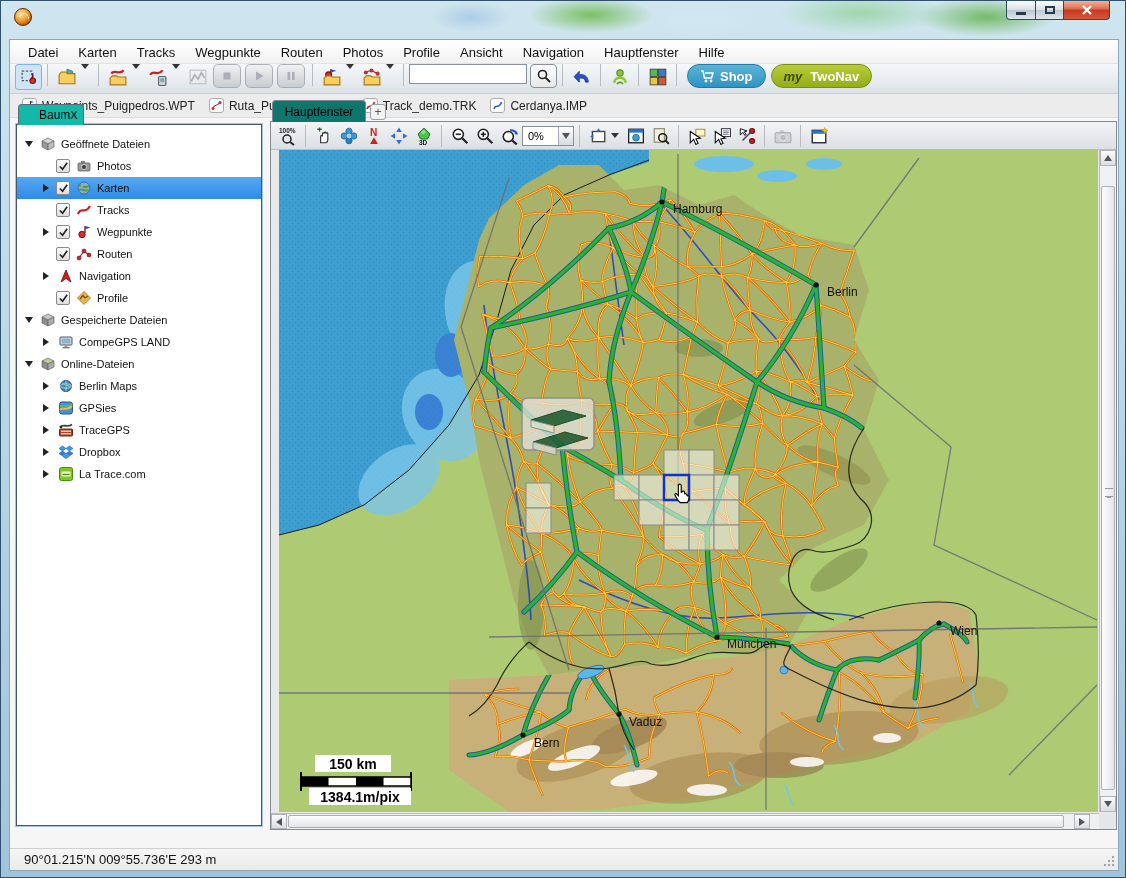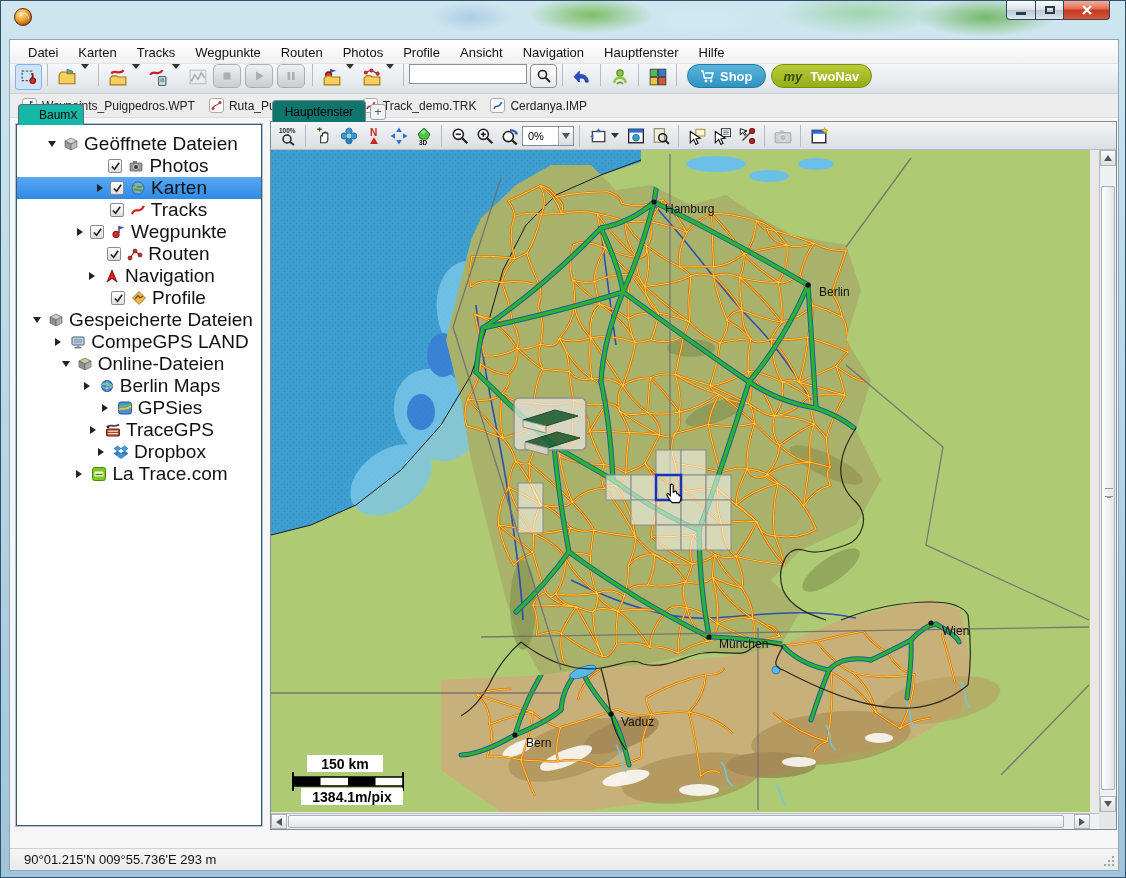--- a/index.html
+++ b/index.html
@@ -50,39 +50,39 @@
   .pill.twonav { background:linear-gradient(#b9cc3a,#94ad18); border:1px solid #7a9010; }
   .pill.twonav .my { color:#3a4a08; font-style:italic; margin-right:8px; }
   .pill.twonav .tn { color:#fff; }
   .filetabs { position:absolute; left:0; top:54px; width:100%; height:24px; background:#ececec; display:flex; align-items:center; padding-left:8px; border-bottom:1px solid #dcdcdc; }
   .ftab { display:flex; align-items:center; gap:5px; font-size:12px; color:#222; padding:2px 10px 2px 4px; }
   .chip { width:15px; height:15px; background:#fff; border:1px solid #aaa; border-radius:3px; display:flex; align-items:center; justify-content:center; }
   
   .tree-tab { position:absolute; left:8px; top:64px; width:66px; height:21px; background:#14b8a6; border:1px solid #5a6a78; border-bottom:none; border-radius:4px 4px 0 0; display:flex; align-items:center; justify-content:space-between; padding:0 20px; font-size:12px; z-index:3; }
   .tree-tab .x { font-weight:bold; font-size:11px; color:#333; }
   .tree-panel { position:absolute; left:6px; top:84px; width:246px; height:702px; background:#fff; border:1px solid #44596b; box-shadow:0 0 0 1px #a9c4d6; padding-top:8px; z-index:2; }
-  .trow { height:22px; display:flex; align-items:center; font-size:19px; color:#111;justify-content:center; }
+  .trow { height:22px; display:flex; align-items:center; font-size:11px; color:#111; }
   .trow.lvl0 { padding-left:8px; }
   .trow.lvl1 { padding-left:26px; }
   .trow.sel { background:linear-gradient(#58a8f2,#2e8ae6); }
   .arr { width:13px; display:flex; align-items:center; }
   .arr.d::before { content:""; width:0; height:0; border-left:4px solid transparent; border-right:4px solid transparent; border-top:6px solid #222; }
   .arr.r::before { content:""; width:0; height:0; border-top:4px solid transparent; border-bottom:4px solid transparent; border-left:6px solid #222; }
   .cb { width:14px; height:14px; border:1px solid #8a8a8a; border-radius:2px; background:linear-gradient(#fff,#ddd); margin-right:4px; display:flex; align-items:center; justify-content:center; }
   .tico { width:20px; display:flex; align-items:center; justify-content:center; margin-right:3px; }
   .tlabel { white-space:nowrap; }
   
   .map-tab { position:absolute; left:262px; top:60px; width:94px; height:22px; background:#0f766e; border:1px solid #7a8894; border-bottom:none; border-radius:4px 4px 0 0; font-size:12px; display:flex; align-items:center; justify-content:center; z-index:3; }
   .addtab { position:absolute; left:360px; top:64px; width:16px; height:16px; border:1px solid #98a2ac; border-radius:3px; background:#f2f2f2; font-size:12px; color:#555; display:flex; align-items:center; justify-content:center; }
   .map-frame { position:absolute; left:260px; top:81px; width:847px; height:709px; border:1px solid #808b96; background:#e8e8e8; }
   .map-toolbar { position:absolute; left:0; top:0; width:100%; height:28px; background:linear-gradient(#f3f4f6,#dbdfe3); display:flex; align-items:center; padding-left:4px; border-bottom:1px solid #b8bec4; }
   .mbtn { width:25px; height:24px; display:flex; align-items:center; justify-content:center; border-radius:3px; }
   .zoomsel { width:52px; height:20px; border:1px solid #8a9097; background:#fff; display:flex; align-items:center; font-size:11px; padding-left:5px; justify-content:space-between; }
   .zoomsel .db { width:15px; height:18px; background:linear-gradient(#fefefe,#d8dce0); border-left:1px solid #aab; display:flex; align-items:center; justify-content:center; }
-  .map-canvas { position:absolute; left:0; top:28px; width:819px; height:662px; background:#84cc16; overflow:hidden; cursor:default; }
+  .map-canvas { position:absolute; left:8px; top:28px; width:819px; height:662px; background:#84cc16; overflow:hidden; cursor:default; }
   .vscroll { position:absolute; right:0; top:28px; width:17px; height:662px; background:#eef0f2; border-left:1px solid #b8bcc0; }
   .hscroll { position:absolute; left:0; bottom:0; width:828px; height:16px; background:#eef0f2; border-top:1px solid #b8bcc0; }
   .sarrow { position:absolute; width:16px; height:16px; background:linear-gradient(#fafafa,#dcdfe2); border:1px solid #b0b4b8; display:flex; align-items:center; justify-content:center; }
   .tri-up { width:0; height:0; border-left:4px solid transparent; border-right:4px solid transparent; border-bottom:6px solid #555; }
   .tri-dn { width:0; height:0; border-left:4px solid transparent; border-right:4px solid transparent; border-top:6px solid #555; }
   .tri-lf { width:0; height:0; border-top:4px solid transparent; border-bottom:4px solid transparent; border-right:6px solid #555; }
   .tri-rt { width:0; height:0; border-top:4px solid transparent; border-bottom:4px solid transparent; border-left:6px solid #555; }
   .vthumb { position:absolute; left:1px; top:36px; width:14px; height:604px; background:linear-gradient(90deg,#fdfdfd,#e2e5e8); border:1px solid #aab0b6; border-radius:2px; }
   .vthumb::after { content:""; position:absolute; left:3px; top:50%; width:8px; height:7px;
     border-top:1px solid #999; border-bottom:1px solid #999; box-shadow:0 3px 0 -2px #999; }

